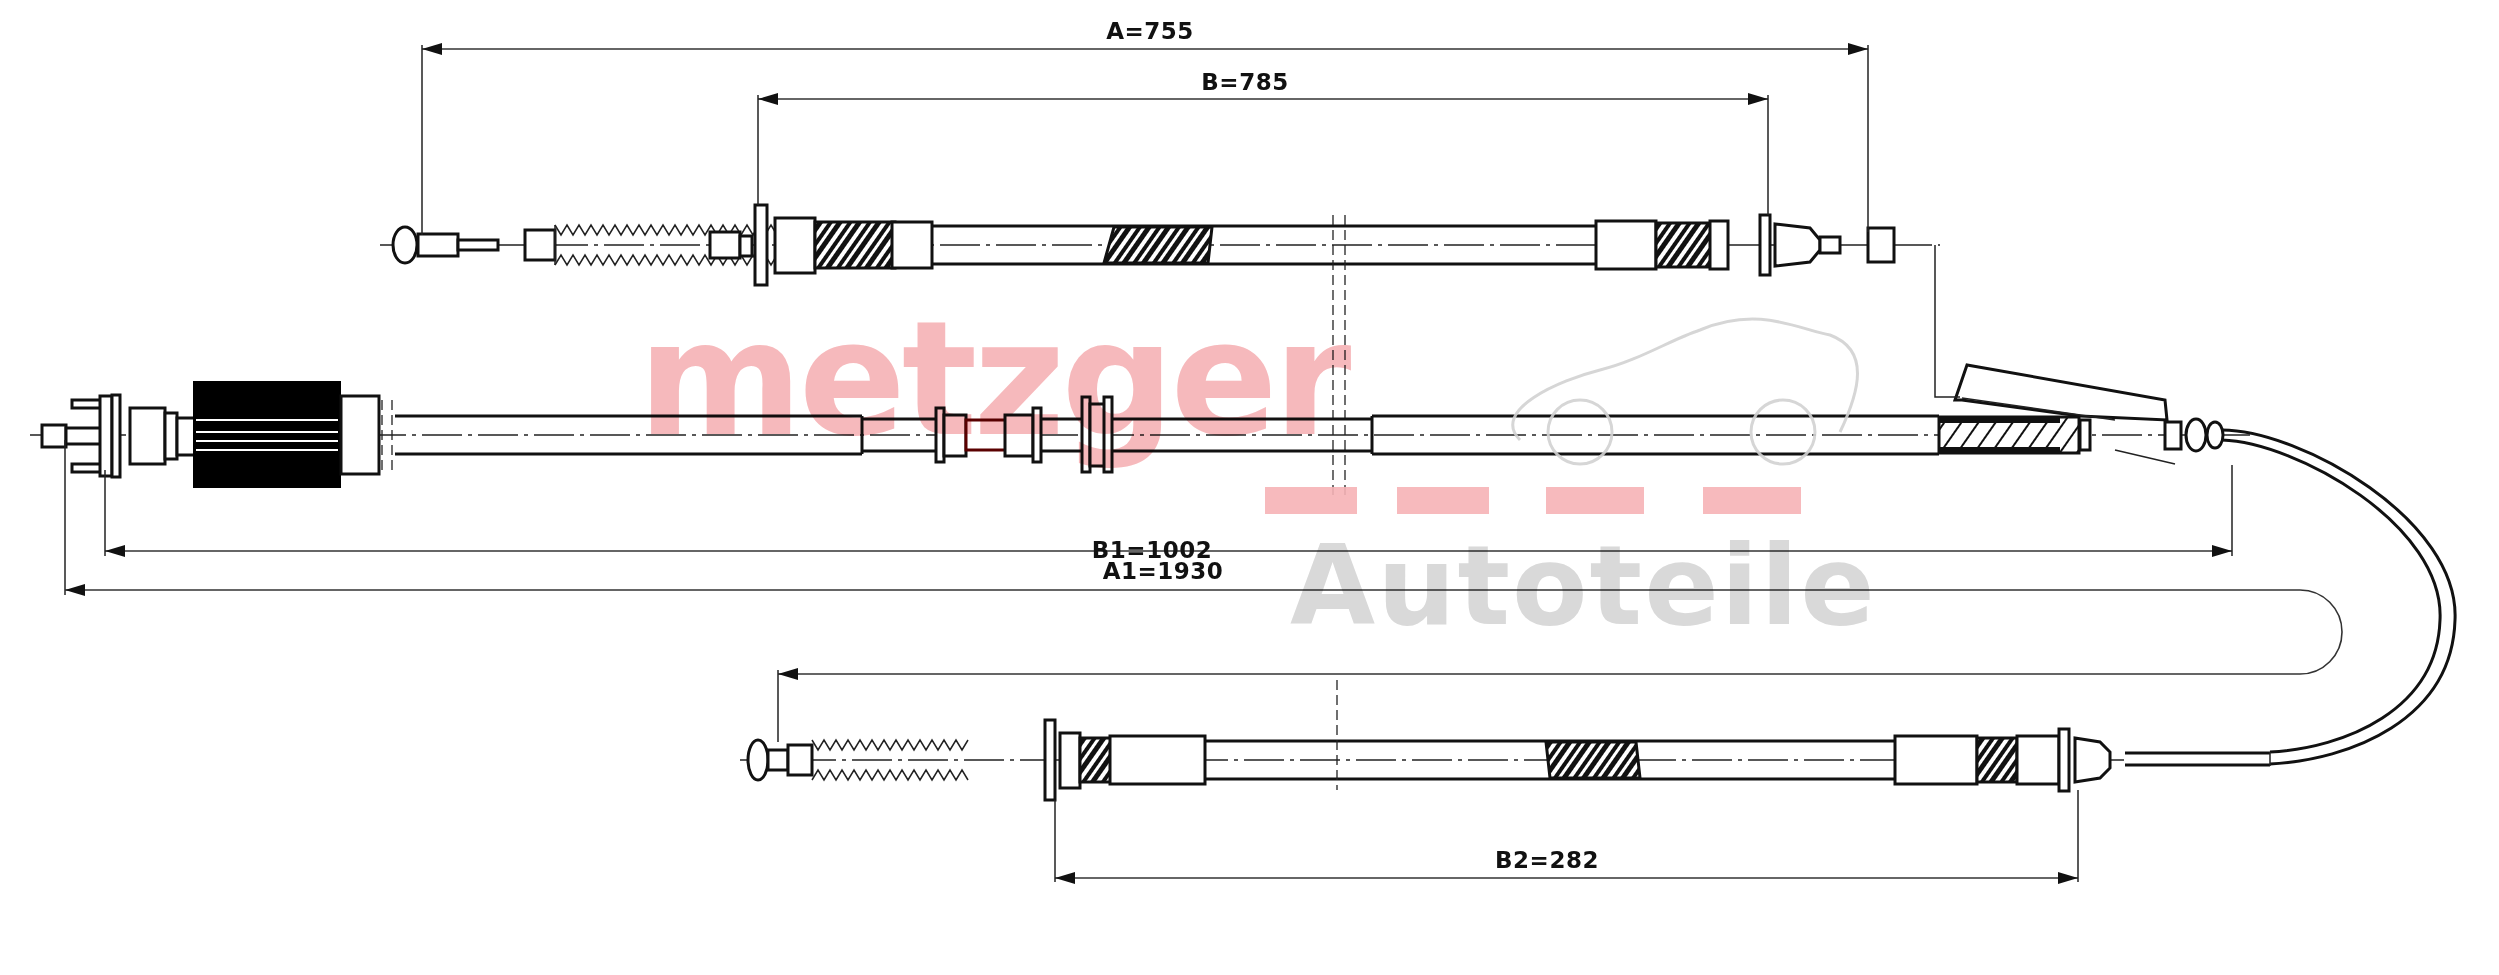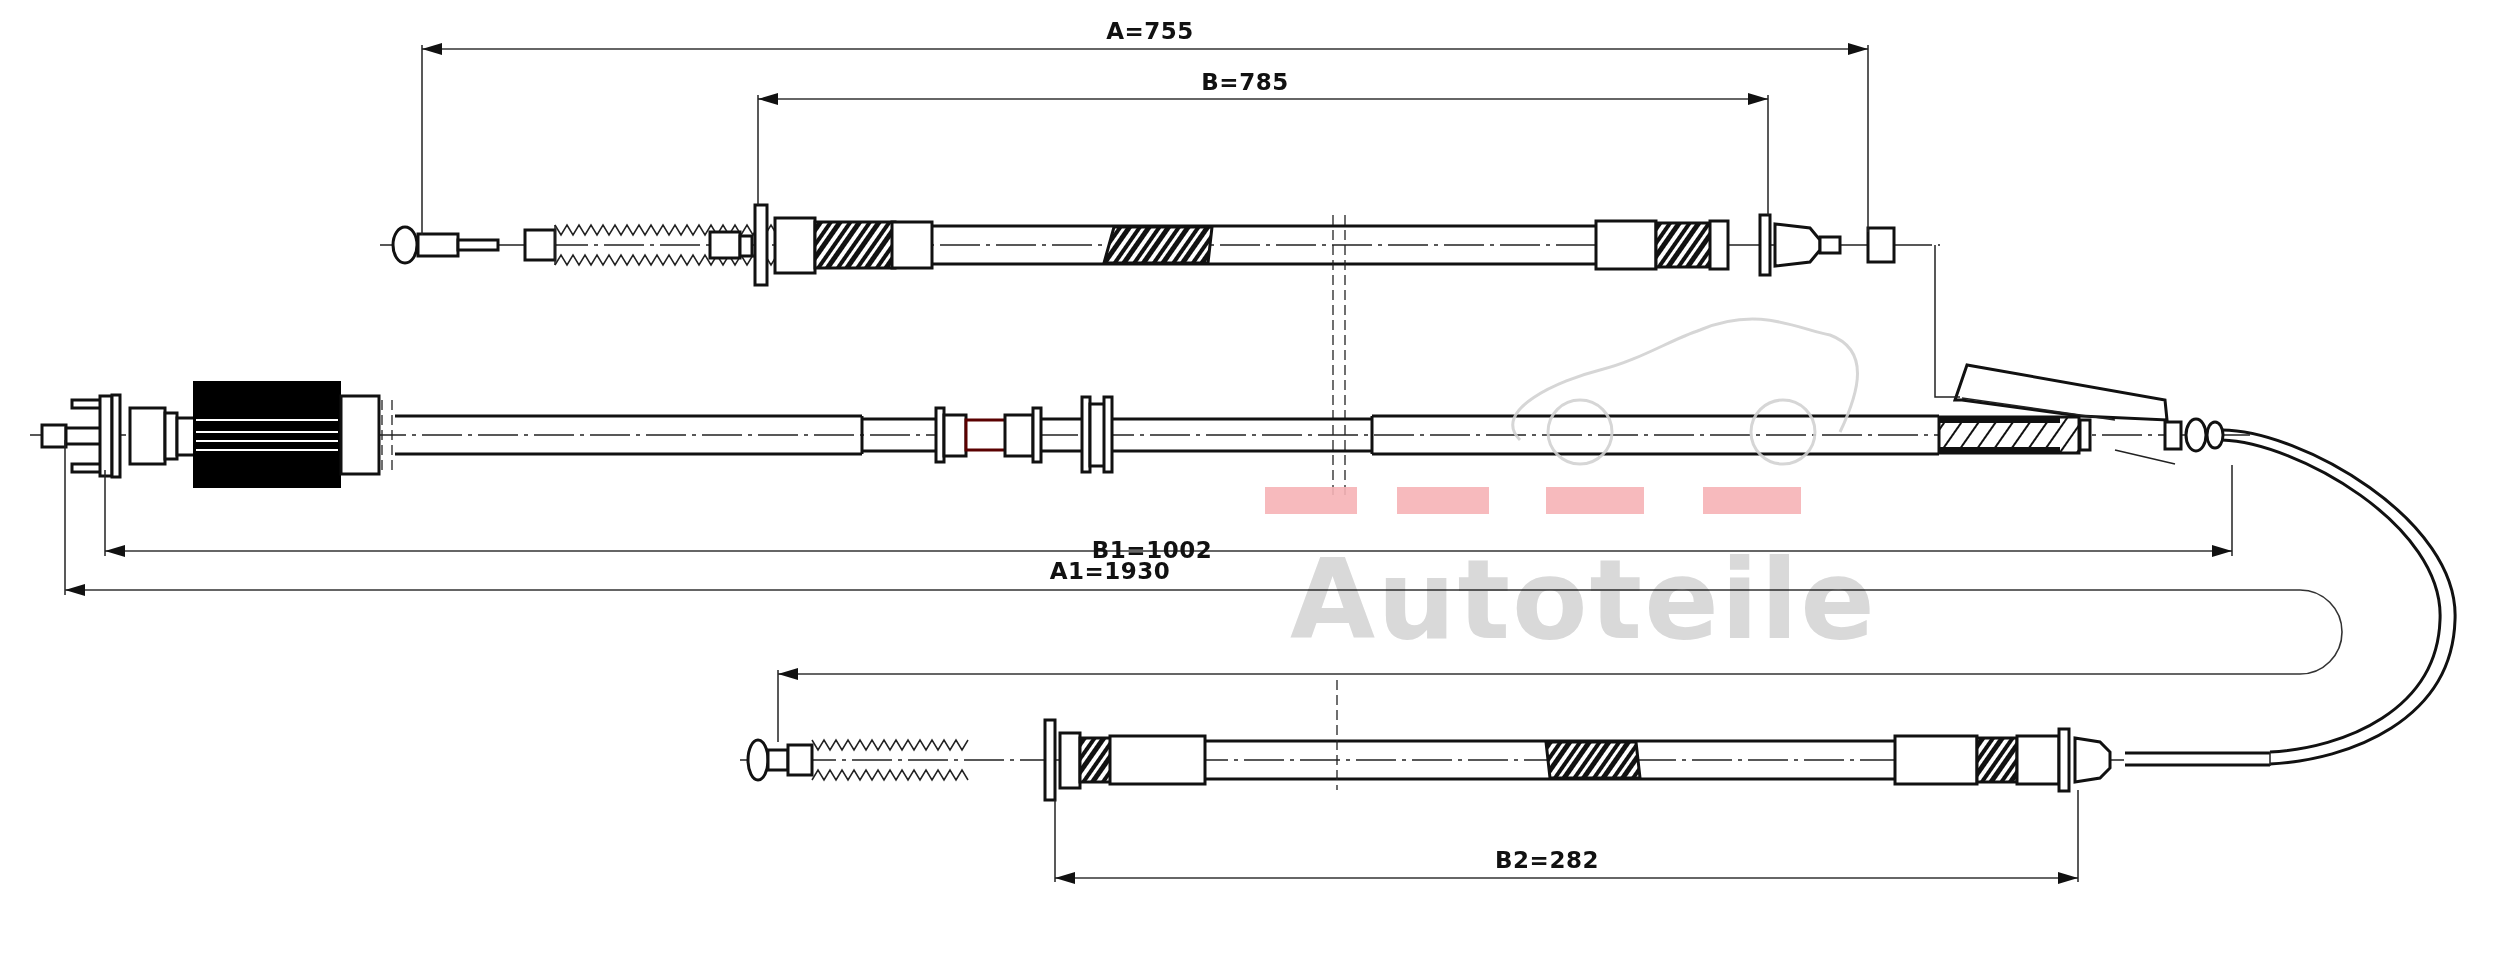--- a/index.html
+++ b/index.html
@@ -196,25 +196,26 @@
   </g>
 
   <g opacity="0.9">
     <path d="M1520 440 C 1490 410, 1560 380, 1600 370 C 1640 360, 1670 340, 1700 330 C 1760 305, 1800 330, 1830 335 C 1870 350, 1860 390, 1840 432" fill="none" stroke="#d2d2d2" stroke-width="3"></path>
     <circle cx="1580" cy="432" r="32" fill="none" stroke="#d2d2d2" stroke-width="3"></circle>
     <circle cx="1783" cy="432" r="32" fill="none" stroke="#d2d2d2" stroke-width="3"></circle>
   </g>
 </svg>
 
   
+  <div class="wm-red" style="left:638px; top:300px; font-size:158px; opacity:0.92; mix-blend-mode:multiply;">metzger</div>
   <div class="wm-dash" style="left:1265px; top:487px; width:92px; height:27px; opacity:0.9;"></div>
   <div class="wm-dash" style="left:1397px; top:487px; width:92px; height:27px; opacity:0.9;"></div>
   <div class="wm-dash" style="left:1546px; top:487px; width:98px; height:27px; opacity:0.9;"></div>
   <div class="wm-dash" style="left:1703px; top:487px; width:98px; height:27px; opacity:0.9;"></div>
-  <div class="wm-grey" style="left:1290px; top:545px; font-size:110px; opacity:0.85; mix-blend-mode:multiply;">Autoteile</div>
+  <div class="wm-grey" style="left:1290px; top:531px; font-size:110px; opacity:0.85; mix-blend-mode:multiply;">Autoteile</div>
 
   
   <div class="dim-label" style="left:1150px; top:20px;">A=755</div>
   <div class="dim-label" style="left:1245px; top:71px;">B=785</div>
   <div class="dim-label" style="left:1152px; top:539px;">B1=1002</div>
-  <div class="dim-label" style="left:1110px; top:560px;">A1=1930</div>
+  <div class="dim-label" style="left:1163px; top:560px;">A1=1930</div>
   <div class="dim-label" style="left:1547px; top:849px;">B2=282</div>
 </div>
 
 </body></html>

